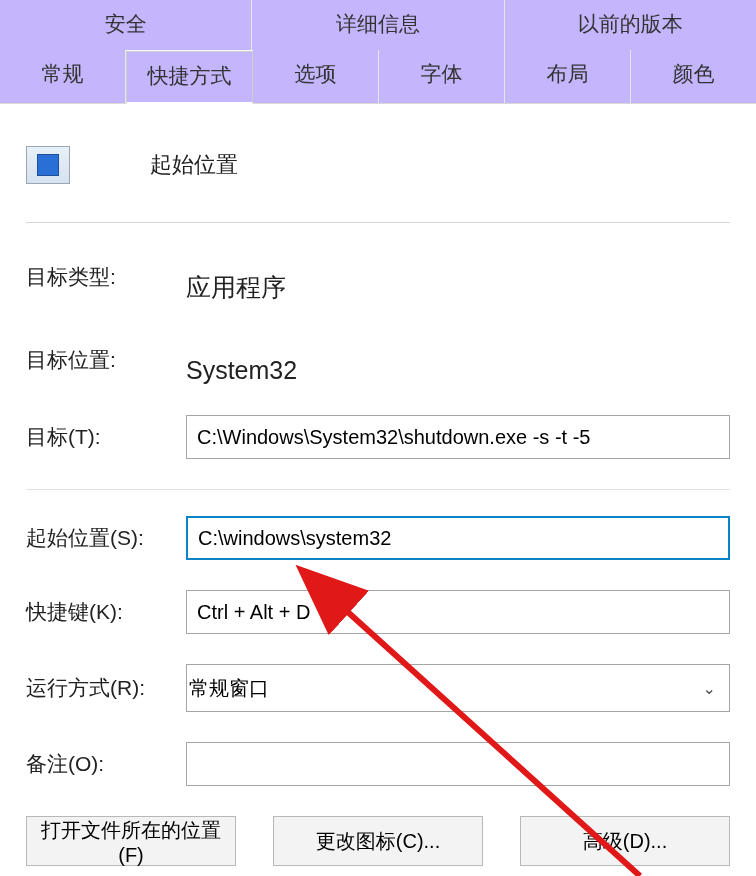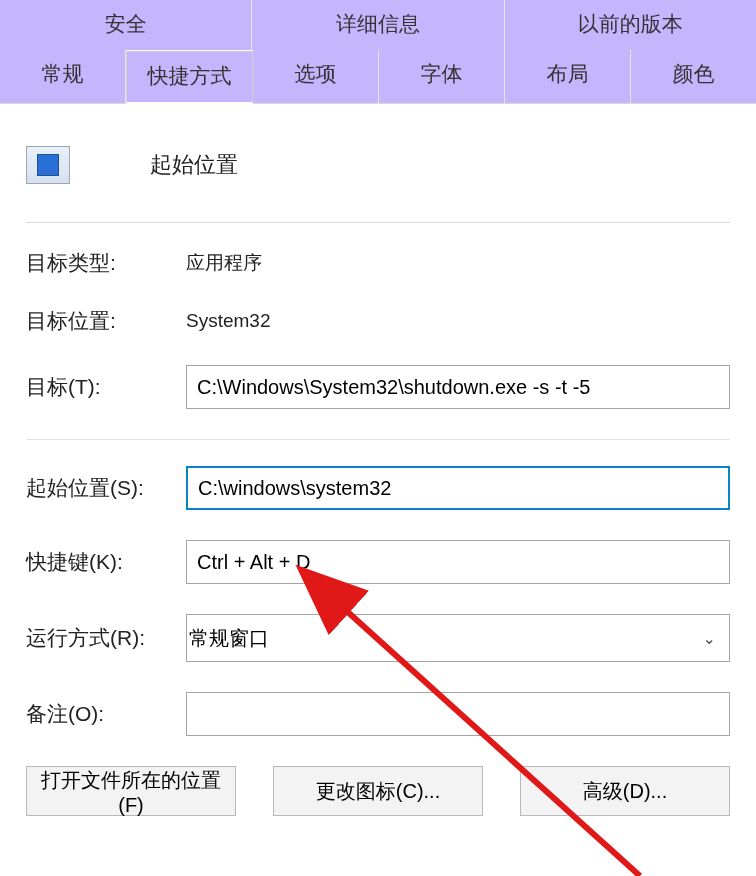--- a/index.html
+++ b/index.html
@@ -96,21 +96,22 @@
     display: flex;
     align-items: center;
     margin-bottom: 30px;
   }
   .row .label {
     width: 160px;
     flex-shrink: 0;
     font-size: 21px;
   }
   .row .value-static {
-    font-size: 19px;
+    font-size: 25px;
+    margin-top: 22px;
   }
 
   .input {
     flex: 1;
     height: 44px;
     font-size: 20px;
     font-family: inherit;
     padding: 4px 10px;
     border: 1px solid #a5a5a5;
     background: #ffffff;

